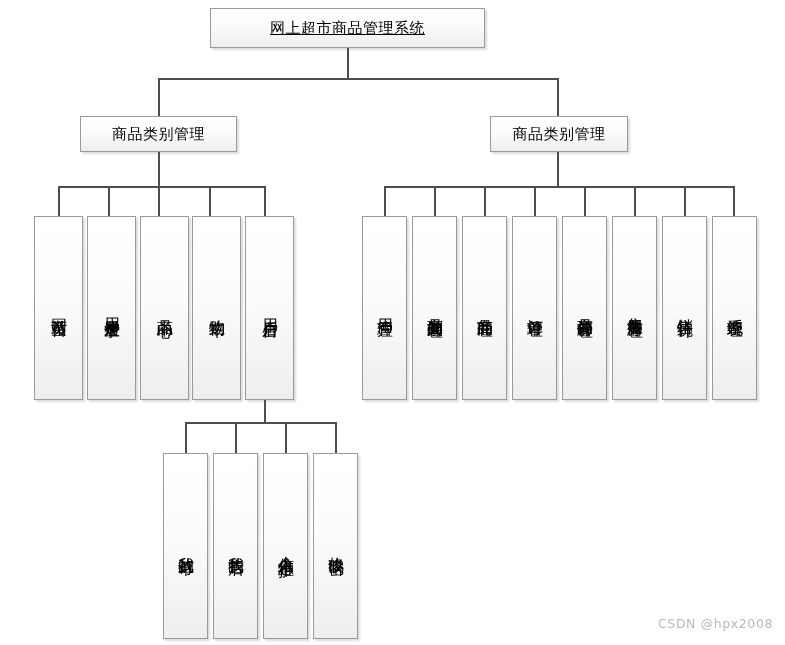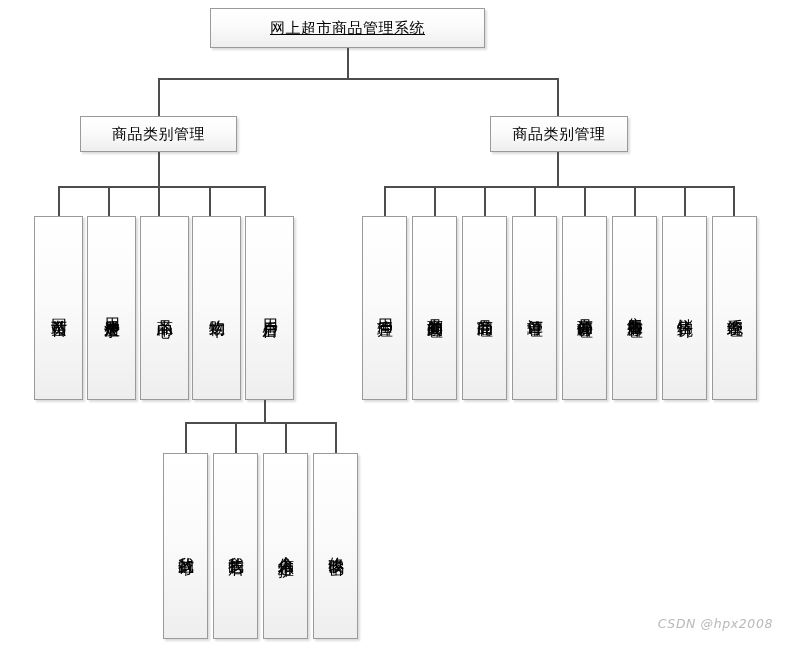--- a/index.html
+++ b/index.html
@@ -70,21 +70,20 @@
   
   #watermark {
     position: absolute;
     right: 12px;
     bottom: 14px;
     font-size: 12.5px;
     color: #b9b9b9;
     letter-spacing: 0.6px;
     font-family: "DejaVu Sans", "Liberation Sans", sans-serif;
     user-select: none;
-    font-style: italic;
   }
 </style>
 </head>
 <body>
 
 <div id="diagram">
 
   <div class="node root horiz" style="left:210px; top:8px; width:275px; height:40px;">
     <span class="label">网上超市商品管理系统</span>
   </div>

